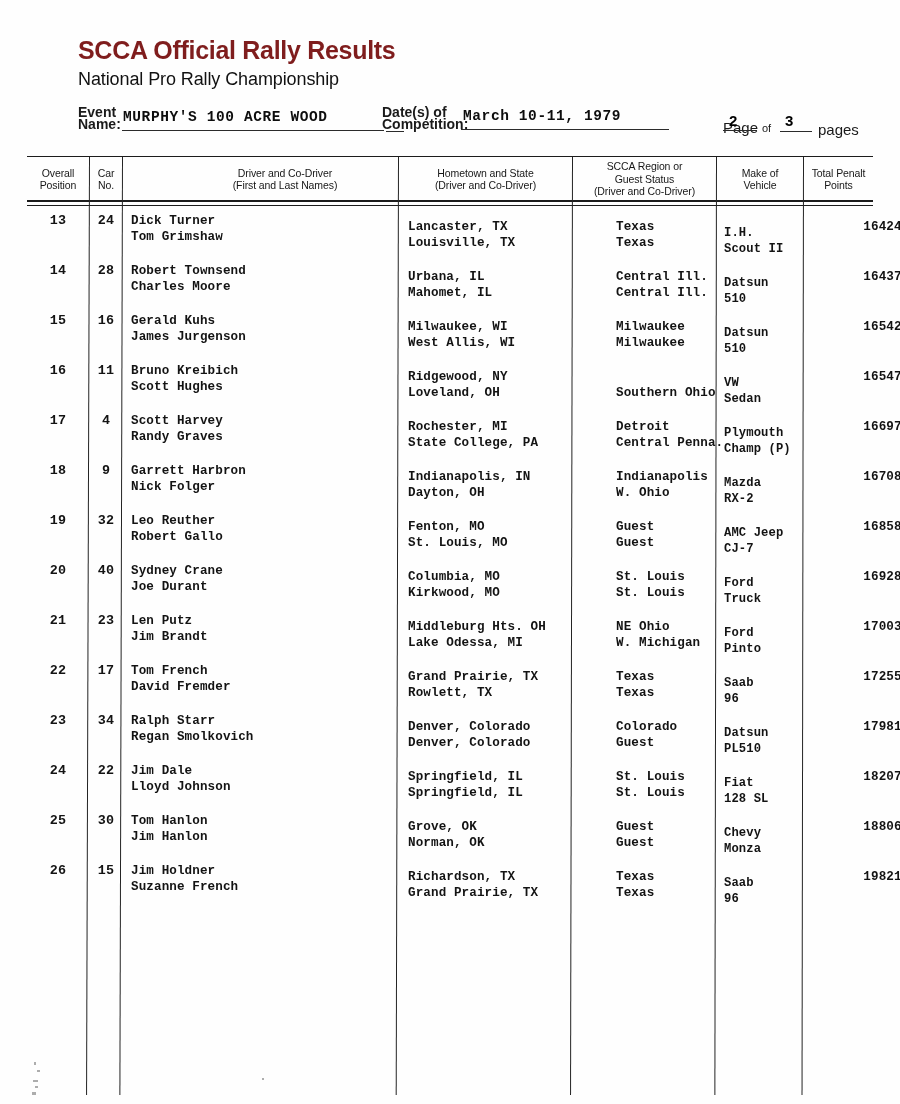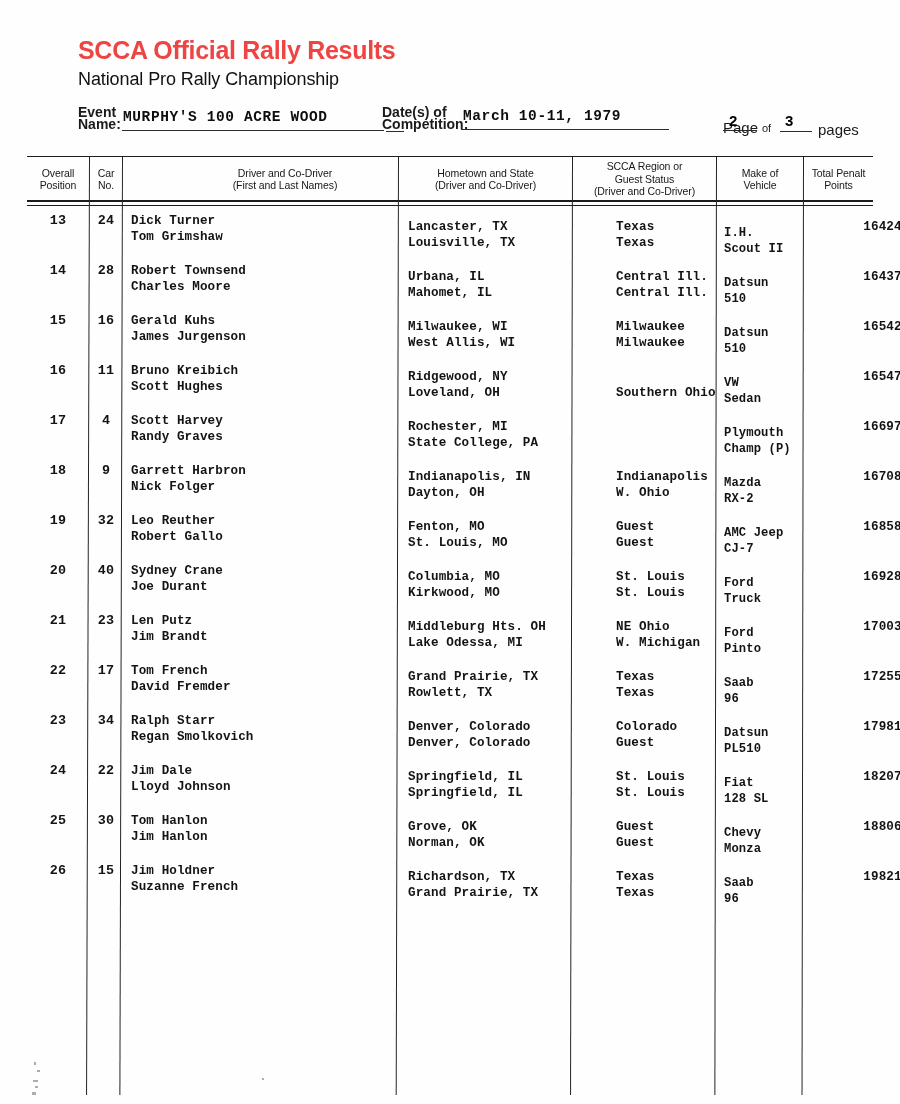--- a/index.html
+++ b/index.html
@@ -28,21 +28,21 @@
     position: absolute;
     left: 78px;
     top: 36px;
   }
   .title-main {
     font-family: "Liberation Sans", sans-serif;
     font-size: 25px;
     font-weight: bold;
     letter-spacing: -0.3px;
     line-height: 28px;
-    color: #ef4444;
+    color: #7f1d1d;
   }
   .title-sub {
     font-family: "Liberation Sans", sans-serif;
     font-size: 18px;
     font-weight: normal;
     letter-spacing: -0.1px;
     line-height: 24px;
     margin-top: 3px;
     color: #111;
   }
@@ -326,20 +326,22 @@
 Sedan</div>
           <div class="cell c-pts">16547</div>
         </div>
         <div class="row">
           <div class="cell c-pos">17</div>
           <div class="cell c-car">4</div>
           <div class="cell c-drv">Scott Harvey
 Randy Graves</div>
           <div class="cell c-home">Rochester, MI
 State College, PA</div>
+          <div class="cell c-reg">Detroit
+Central Penna.</div>
           <div class="cell c-make">Plymouth
 Champ (P)</div>
           <div class="cell c-pts">16697</div>
         </div>
         <div class="row">
           <div class="cell c-pos">18</div>
           <div class="cell c-car">9</div>
           <div class="cell c-drv">Garrett Harbron
 Nick Folger</div>
           <div class="cell c-home">Indianapolis, IN

